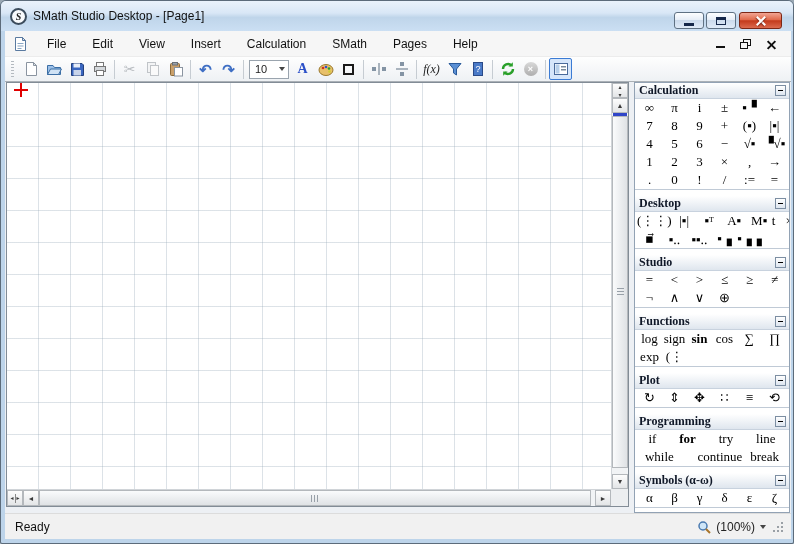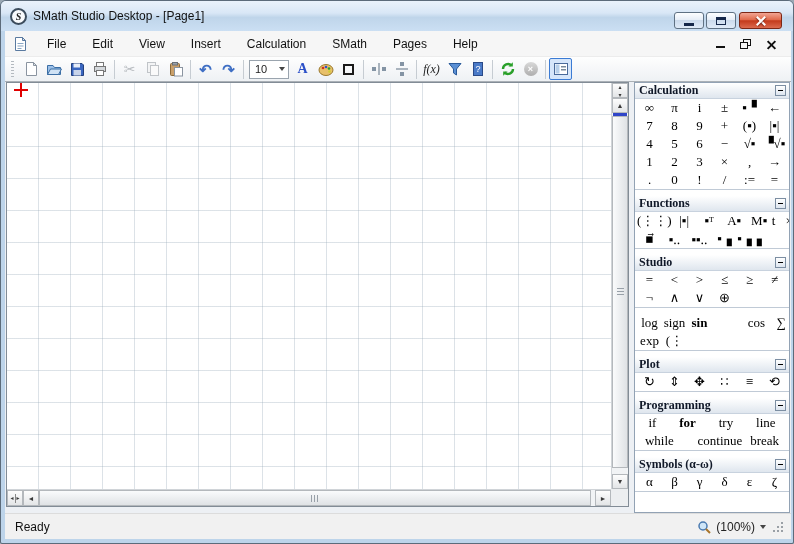--- a/index.html
+++ b/index.html
@@ -380,21 +380,21 @@
           <span class="pal-btn" style="flex: 0 0 16.6667%;">.</span>
           <span class="pal-btn" style="flex: 0 0 16.6667%;">0</span>
           <span class="pal-btn" style="flex: 0 0 16.6667%;">!</span>
           <span class="pal-btn" style="flex: 0 0 16.6667%;">/</span>
           <span class="pal-btn" style="flex: 0 0 16.6667%;">:=</span>
           <span class="pal-btn" style="flex: 0 0 16.6667%;">=</span>
         </div>
       </div>
       <div class="panel">
         <div class="panel-h">
-          <span class="panel-t">Functions</span>
+          <span class="panel-t">Desktop</span>
           <span class="collapse">
             <i></i>
           </span>
         </div>
         <div class="pal-row">
           <span class="pal-btn" style="flex: 0 0 16.6667%;">(⋮⋮)</span>
           <span class="pal-btn" style="flex: 0 0 16.6667%;">|▪|</span>
           <span class="pal-btn" style="flex: 0 0 16.6667%;">▪ᵀ</span>
           <span class="pal-btn" style="flex: 0 0 16.6667%;">A▪</span>
           <span class="pal-btn" style="flex: 0 0 16.6667%;">M▪</span>
@@ -424,25 +424,31 @@
           <span class="pal-btn" style="flex: 0 0 16.6667%;">≠</span>
         </div>
         <div class="pal-row">
           <span class="pal-btn" style="flex: 0 0 16.6667%;">¬</span>
           <span class="pal-btn" style="flex: 0 0 16.6667%;">∧</span>
           <span class="pal-btn" style="flex: 0 0 16.6667%;">∨</span>
           <span class="pal-btn" style="flex: 0 0 16.6667%;">⊕</span>
         </div>
       </div>
       <div class="panel">
+        <div class="panel-h">
+          <span class="panel-t">Functions</span>
+          <span class="collapse">
+            <i></i>
+          </span>
+        </div>
         <div class="pal-row">
           <span class="pal-btn" style="flex: 0 0 16.6667%;">log</span>
           <span class="pal-btn" style="flex: 0 0 16.6667%;">sign</span>
           <span class="pal-btn" style="flex: 0 0 16.6667%; font-weight: bold;">sin</span>
-          <span class="pal-btn" style="flex: 0 0 16.6667%; margin-left: 32px;">cos</span>
+          <span class="pal-btn" style="flex: 0 0 16.6667%;">cos</span>
           <span class="pal-btn" style="flex: 0 0 16.6667%;">∑</span>
           <span class="pal-btn" style="flex: 0 0 16.6667%;">∏</span>
         </div>
         <div class="pal-row">
           <span class="pal-btn" style="flex: 0 0 16.6667%;">exp</span>
           <span class="pal-btn" style="flex: 0 0 16.6667%;">(⋮</span>
         </div>
       </div>
       <div class="panel">
         <div class="panel-h">

